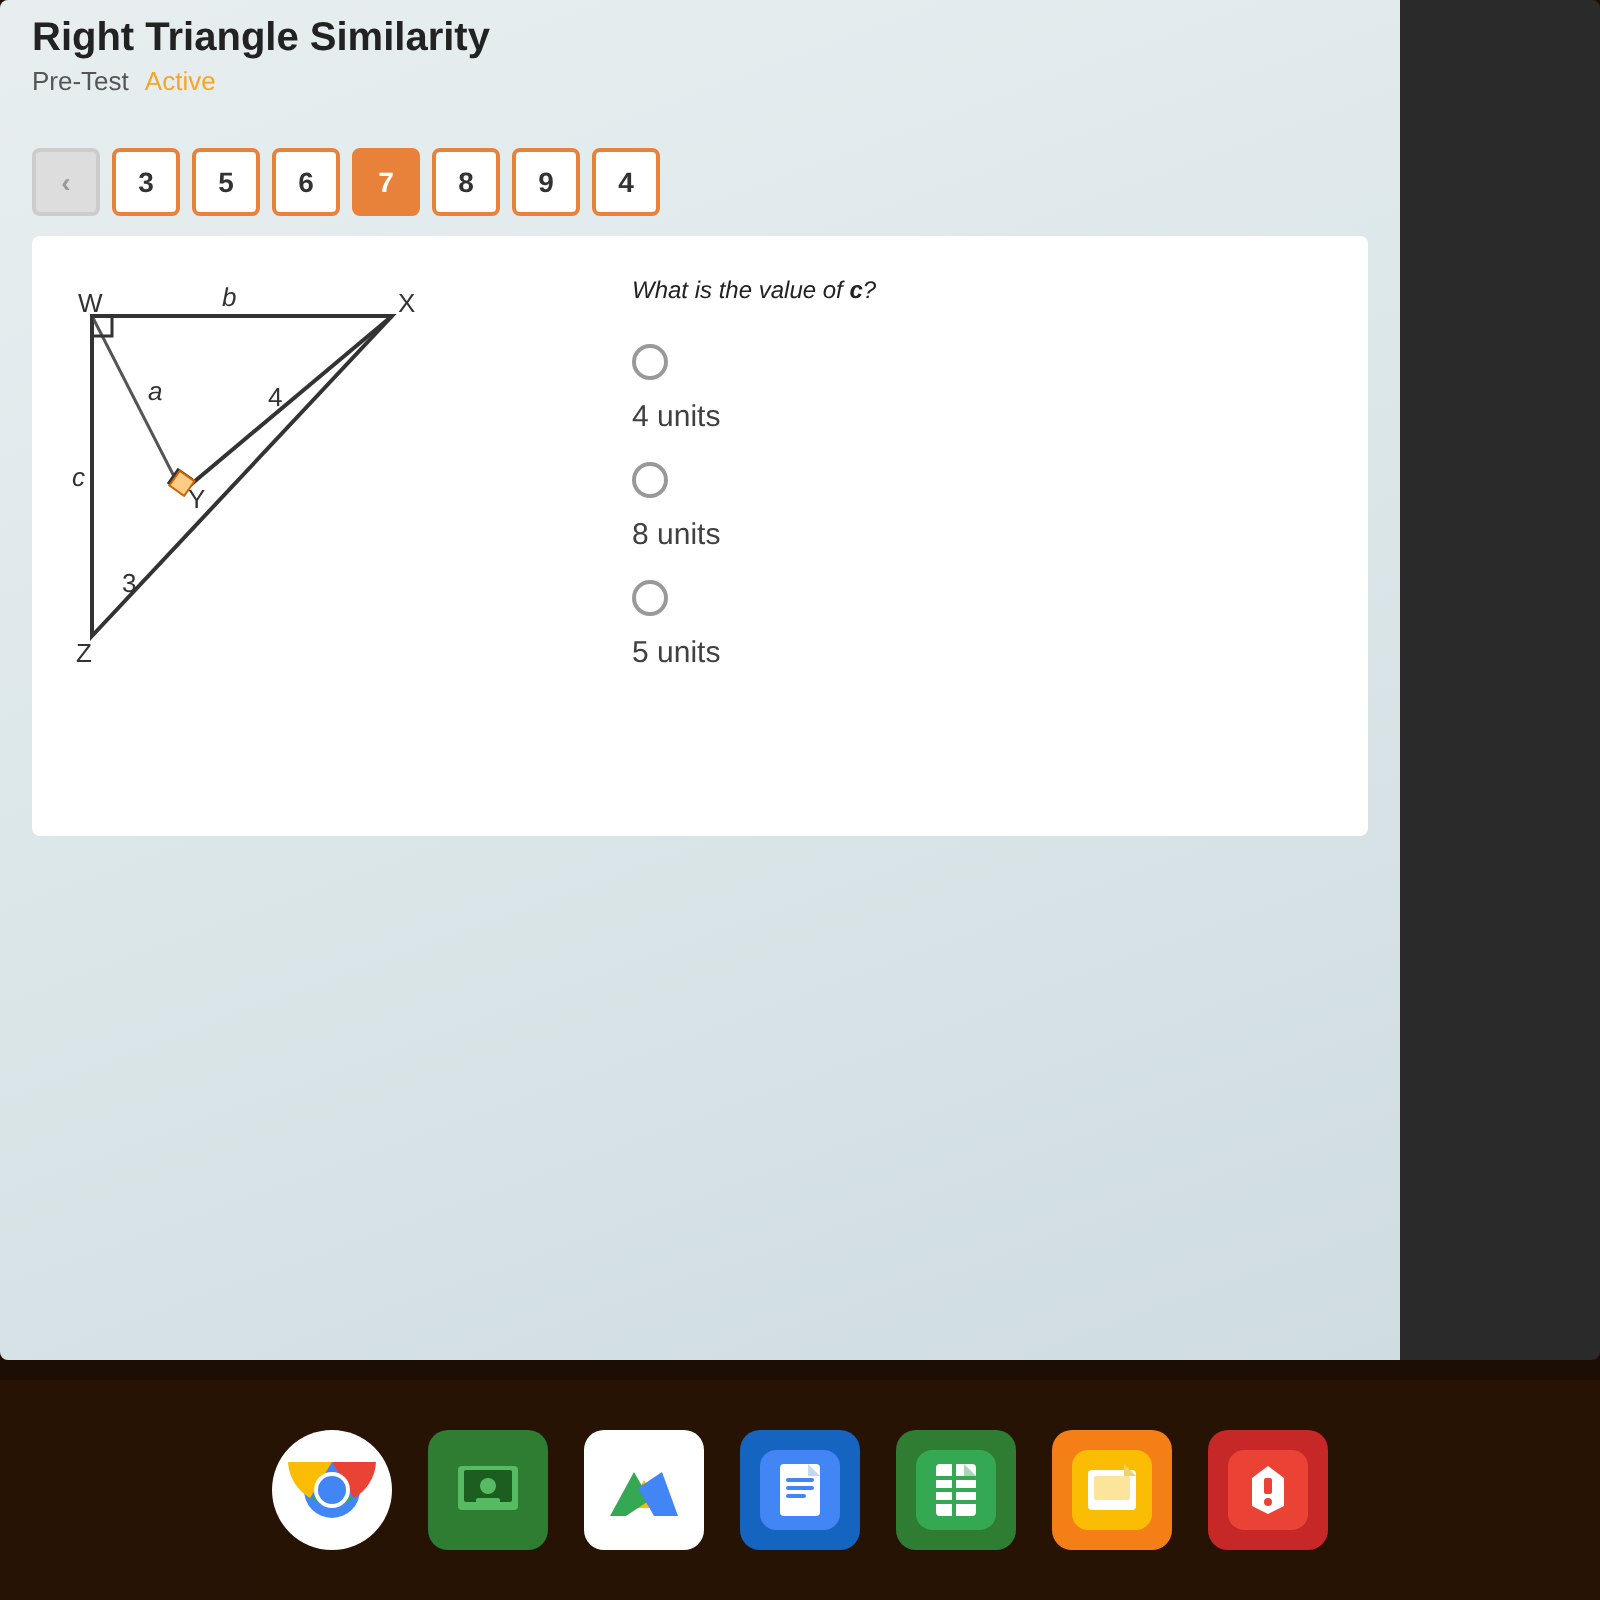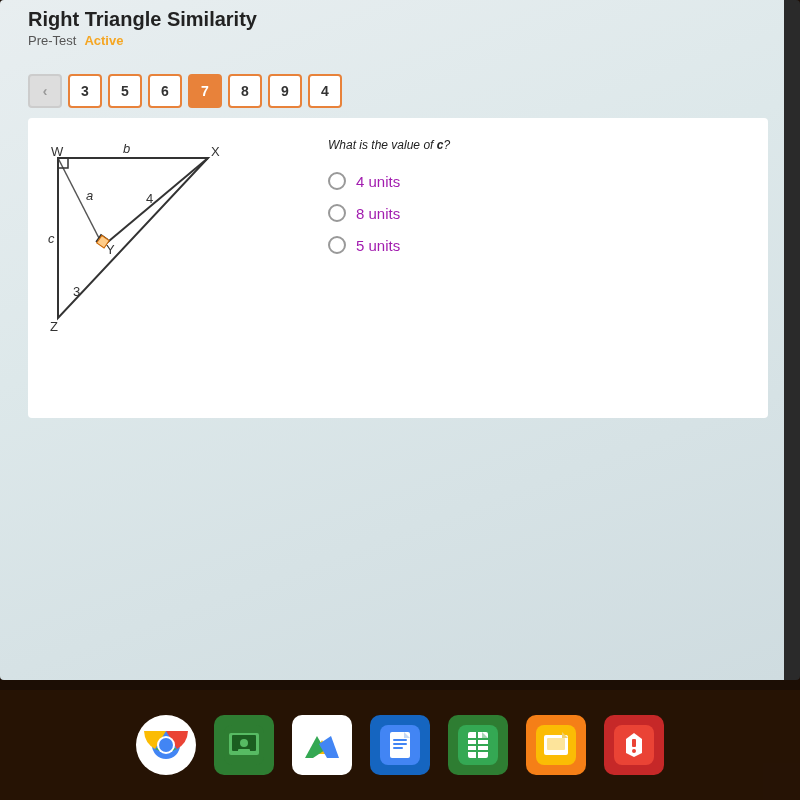--- a/index.html
+++ b/index.html
@@ -27,24 +27,23 @@
       height: 680px;
       background: #2a2a2a;
       border-radius: 4px;
       overflow: hidden;
     }
 
     
     .screen-content {
       position: absolute;
       top: 0; left: 0;
-      width: 784px;
+      width: 700px;
       height: 680px;
       background: linear-gradient(160deg, #e8eef0 0%, #dde8ea 40%, #cfdce0 100%);
-      padding-left: 12px;
     }
 
     
     .header {
       padding: 8px 16px 2px 16px;
       background: transparent;
     }
 
     .page-title {
       font-size: 20px;
@@ -63,21 +62,21 @@
     }
 
     .pretest-label {
       color: #555;
       font-size: 13px;
     }
 
     .active-badge {
       color: #f5a623;
       font-size: 13px;
-      font-weight: bold;
+      font-weight: normal;
     }
 
     
     .nav-bar {
       display: flex;
       align-items: center;
       gap: 6px;
       padding: 4px 16px 10px 16px;
     }
 
@@ -145,25 +144,26 @@
 
     .options-list {
       list-style: none;
       display: flex;
       flex-direction: column;
       gap: 14px;
     }
 
     .option-item {
       display: flex;
-      align-items: center;
+      align-items: flex-start;
       gap: 10px;
       font-size: 15px;
-      color: #a21caf;
+      color: #404040;
       cursor: pointer;
+      flex-direction: column;
     }
 
     .radio-circle {
       width: 18px;
       height: 18px;
       border-radius: 50%;
       border: 2px solid #999;
       background: white;
       flex-shrink: 0;
     }

